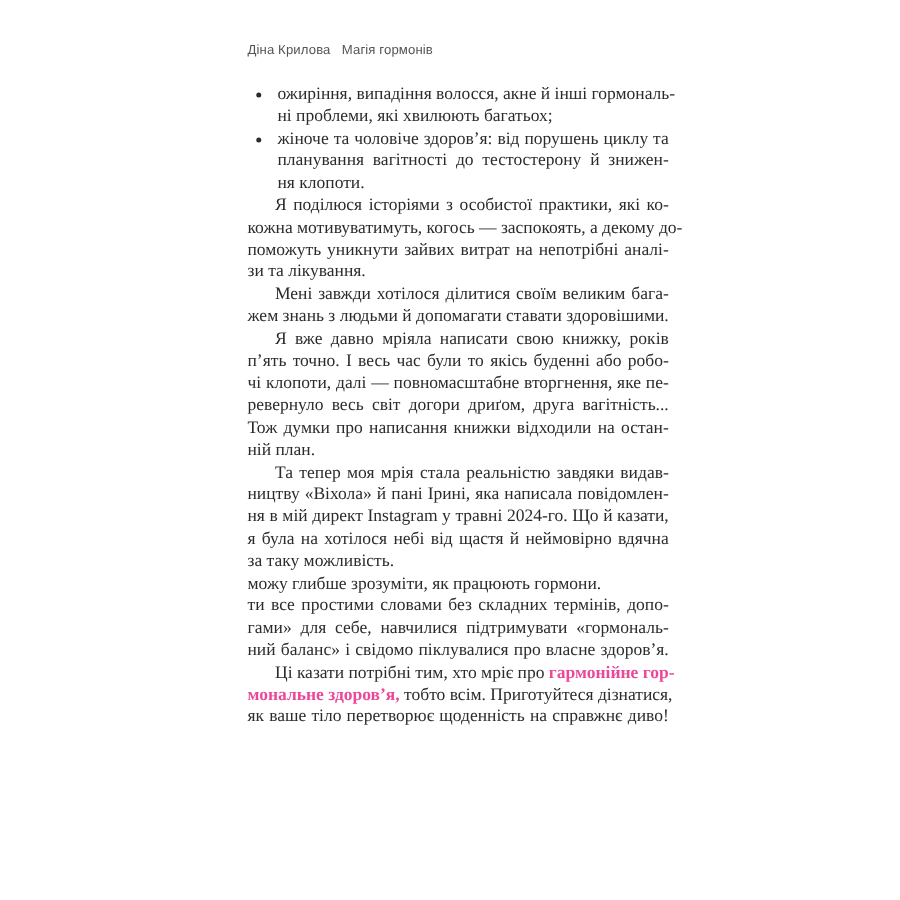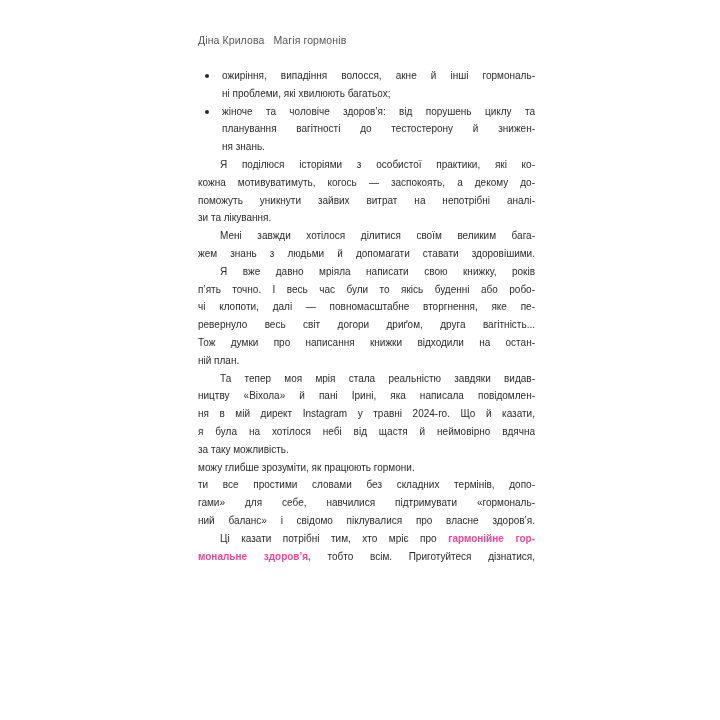--- a/index.html
+++ b/index.html
@@ -6,21 +6,21 @@
   body { width:720px; height:720px; position:relative; overflow:hidden; }
   .page { position:absolute; left:0; top:0; width:720px; height:692px; background:#ffffff; }
   .running-head {
     position:absolute; left:198px; top:34px;
     font-family:"Liberation Sans", sans-serif; font-size:10.5px; color:#555555;
     white-space:nowrap; letter-spacing:0.1px;
   }
   .running-head .sep { display:inline-block; width:9px; }
   .body-text {
     position:absolute; left:198px; top:67px; width:337px;
-    font-family:Liberation Sans, sans-serif; font-size:10px; color:#2b2b2b;
+    font-family:Liberation Serif, serif; font-size:14px; color:#2b2b2b;
     line-height:17.8px;
   }
   .line {
     display:block; height:17.8px; white-space:nowrap;
     text-align:justify; text-align-last:justify; overflow:visible;
   }
   .line.last { text-align-last:left; }
   .line.indent { padding-left:22px; }
   .line.bullet-cont { padding-left:24px; }
   .line.bullet-first { padding-left:24px; position:relative; }
@@ -41,21 +41,21 @@
   <div class="body-text">
 
     <div>
       <span class="line bullet-first"><span class="bullet-dot"></span><span>ожиріння, випадіння волосся, акне й інші гормональ-</span></span>
       <span class="line bullet-cont last">ні проблеми, які хвилюють багатьох;</span>
     </div>
 
     <div>
       <span class="line bullet-first"><span class="bullet-dot"></span><span>жіноче та чоловіче здоров’я: від порушень циклу та</span></span>
       <span class="line bullet-cont">планування вагітності до тестостерону й знижен-</span>
-      <span class="line bullet-cont last">ня знань.</span>
+      <span class="line bullet-cont last">ня клопоти.</span>
     </div>
 
     <div>
       <span class="line indent">Я поділюся історіями з особистої практики, які ко-</span>
       <span class="line">кожна мотивуватимуть, когось — заспокоять, а декому до-</span>
       <span class="line">поможуть уникнути зайвих витрат на непотрібні аналі-</span>
       <span class="line last">зи та лікування.</span>
     </div>
 
     <div>
@@ -86,16 +86,17 @@
     </div>
 
     <div>
       <span class="line">гами» для себе, навчилися підтримувати «гормональ-</span>
       <span class="line">ний баланс» і свідомо піклувалися про власне здоров’я.</span>
     </div>
 
     <div>
       <span class="line indent"><span>Ці казати потрібні тим, хто мріє про </span><b>гармонійне гор-</b></span>
       <span class="line"><b>мональне здоров’я,</b><span> тобто всім. Приготуйтеся дізнатися,</span></span>
+      <span class="line">як ваше тіло перетворює щоденність на справжнє диво!</span>
     </div>
 
   </div>
 </div>
 
 </body></html>

